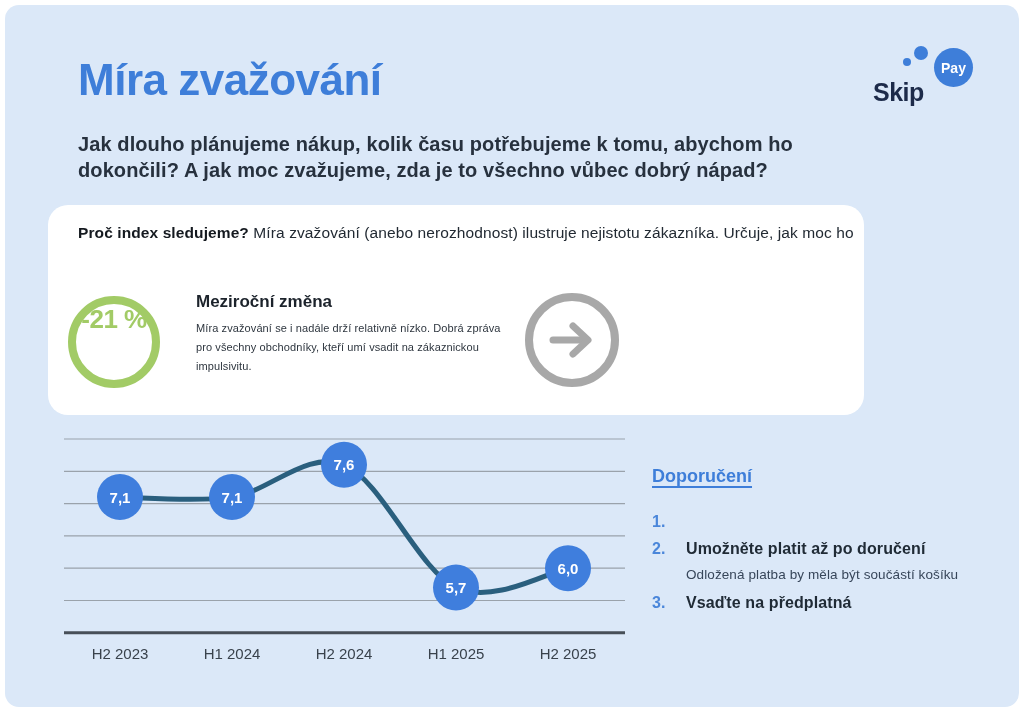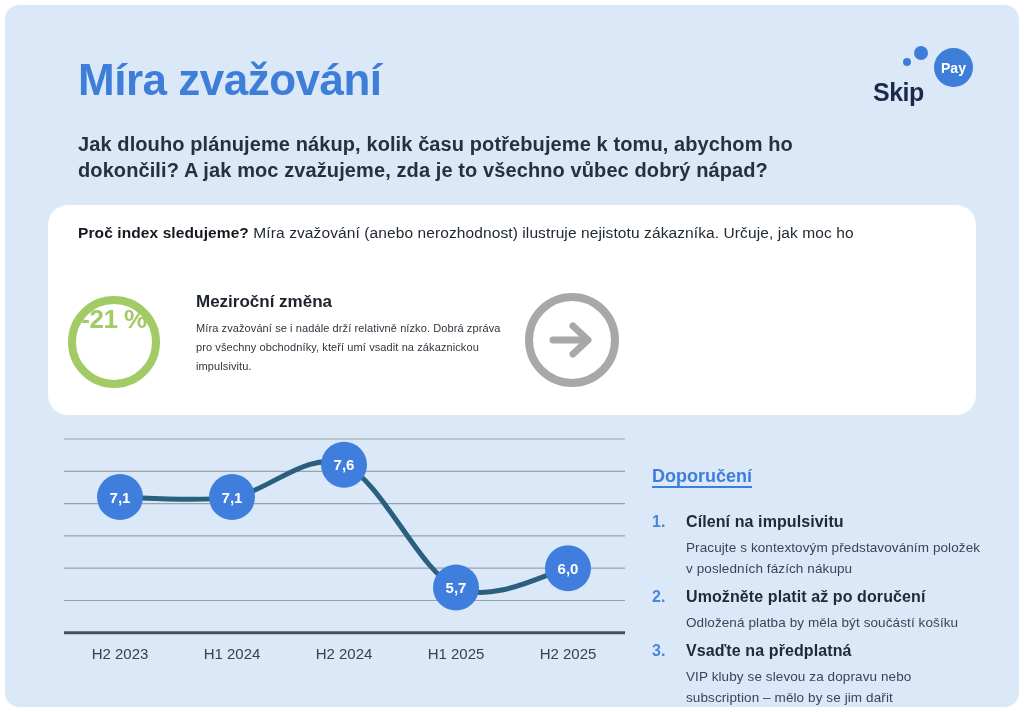--- a/index.html
+++ b/index.html
@@ -20,21 +20,21 @@
                color:#1d2b4a; letter-spacing:-0.5px; }
   .logo-dot-s { position:absolute; left:30px; top:14px; width:8px; height:8px;
                 border-radius:50%; background:#3e7ed9; }
   .logo-dot-m { position:absolute; left:41px; top:2px; width:14px; height:14px;
                 border-radius:50%; background:#3e7ed9; }
   .logo-pay { position:absolute; right:0; top:4px; width:39px; height:39px; border-radius:50%;
               background:#3e7ed9; color:#fff; font-size:14px; font-weight:700;
               display:flex; align-items:center; justify-content:center; }
 
   
-  .card { position:absolute; left:43px; top:200px; width:928px; height:210px;
+  .card { position:absolute; left:43px; top:200px; width:816px; height:210px;
           background:#ffffff; border-radius:20px; }
   .card-intro { position:absolute; left:30px; top:17px; width:880px;
                 font-size:15.5px; color:#222a33; line-height:22px; letter-spacing:0.1px; }
   .card-intro b { font-weight:700; color:#14191f; }
 
   .badge-circle { position:absolute; left:20px; top:91px; width:92px; height:92px;
                   border:8px solid #a2cb66; border-radius:50%;
                   display:flex; align-items:flex-start; justify-content:center;
                   color:#a2cb66; font-size:26px; font-weight:700; letter-spacing:-0.5px; }
   .trend-circle { position:absolute; left:477px; top:88px; width:94px; height:94px;
@@ -132,36 +132,31 @@
       <circle cx="504" cy="136.2" r="23" fill="#3f7edd"></circle>
       <text x="504" y="136.2" dy="5.5" text-anchor="middle" fill="#ffffff" font-size="15" font-weight="bold" font-family="Liberation Sans, sans-serif">6,0</text>
       <text x="504" y="227" text-anchor="middle" fill="#39424c" font-size="15" font-family="Liberation Sans, sans-serif">H2 2025</text>
     </svg>
 
   <div class="recs">
     <div class="recs-heading">Doporučení</div>
 
     <div class="rec-item">
       <div class="rec-num">1.</div>
-      <div>
-        <div class="rec-title">Cílení na impulsivitu</div>
-        <div class="rec-desc">Pracujte s kontextovým představováním položek v posledních fázích nákupu</div>
-      </div>
     </div>
 
     <div class="rec-item">
       <div class="rec-num">2.</div>
       <div>
         <div class="rec-title">Umožněte platit až po doručení</div>
         <div class="rec-desc">Odložená platba by měla být součástí košíku</div>
       </div>
     </div>
 
     <div class="rec-item">
       <div class="rec-num">3.</div>
       <div>
         <div class="rec-title">Vsaďte na předplatná</div>
-        <div class="rec-desc">VIP kluby se slevou za dopravu nebo subscription – mělo by se jim dařit</div>
       </div>
     </div>
   </div>
 
 </div>
 
 </body></html>

